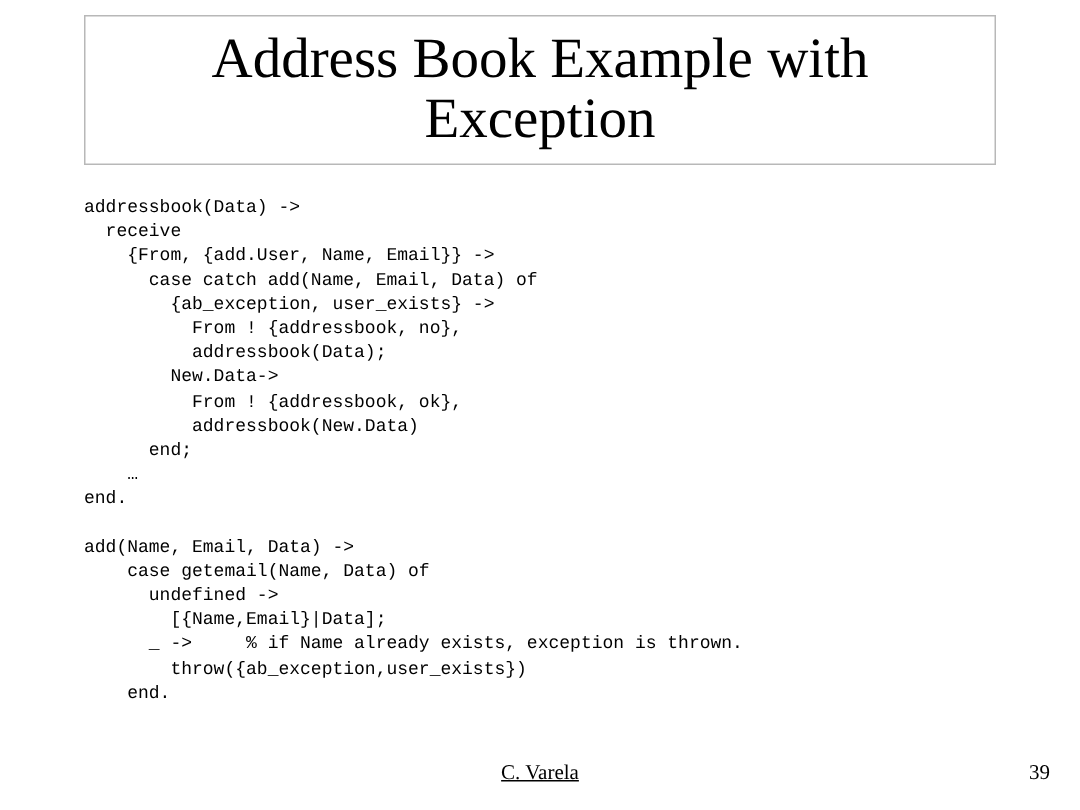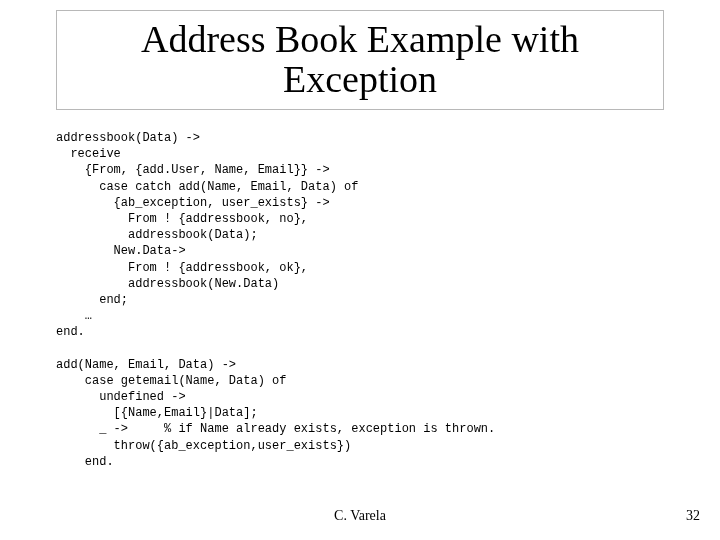--- a/index.html
+++ b/index.html
@@ -47,20 +47,21 @@
     white-space: pre;
     line-height: 1.35;
   }
   .footer-center {
     position: absolute;
     bottom: 16px;
     left: 0;
     width: 720px;
     text-align: center;
     font-size: 14px;
+    text-decoration: underline;
   }
   .footer-right {
     position: absolute;
     bottom: 16px;
     right: 20px;
     font-size: 14px;
   }
 </style>
 </head>
 <body>
@@ -88,15 +89,15 @@
 
 add(Name, Email, Data) -&gt;
     case getemail(Name, Data) of
       undefined -&gt;
         [{Name,Email}|Data];
       _ -&gt;     % if Name already exists, exception is thrown.
         throw({ab_exception,user_exists})
     end.</div>
 
   <div class="footer-center">C. Varela</div>
-  <div class="footer-right">32</div>
+  <div class="footer-right">39</div>
 
 </div>
 
 </body></html>

